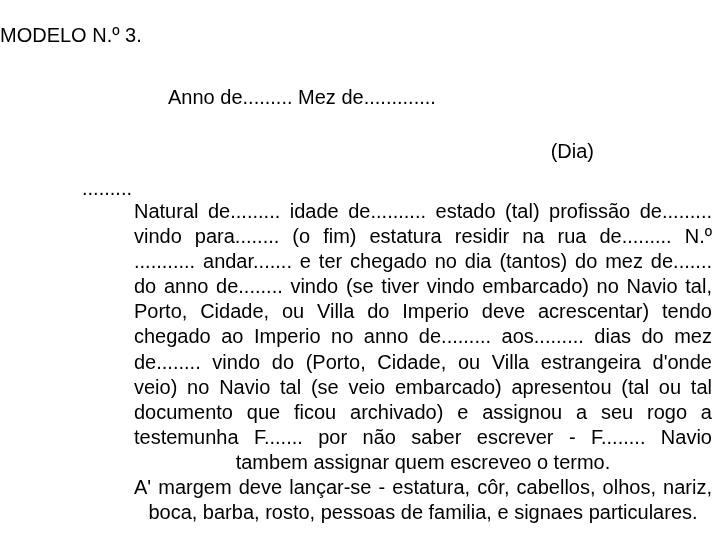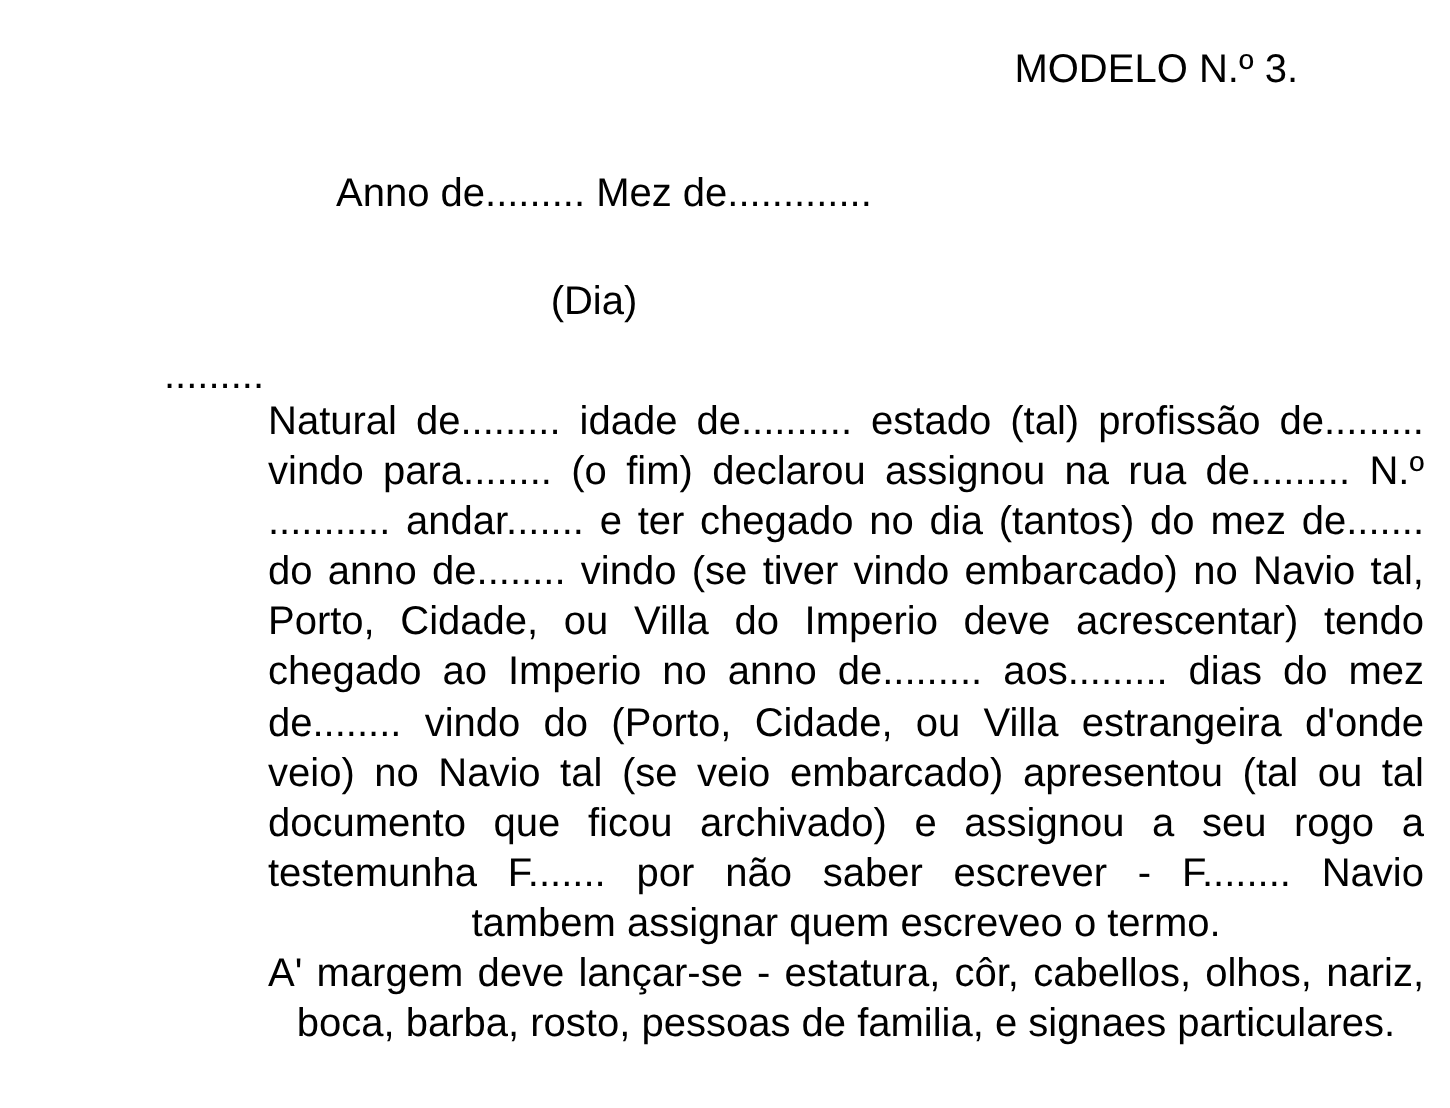--- a/index.html
+++ b/index.html
@@ -10,28 +10,27 @@
     position: relative;
     overflow: hidden;
     font-family: "Liberation Sans", "DejaVu Sans", sans-serif;
     color: #000000;
     -webkit-font-smoothing: antialiased;
   }
   .doc { position: absolute; inset: 0; }
   .line { font-size: 20px; line-height: 25px; white-space: nowrap; }
   .title1 {
     position: absolute; left: 0; top: 23px; width: 601px;
-    text-align: right;
-    padding-left: 48px;
+    text-align: left;
   }
   .title2 { position: absolute; left: 82px; top: 60px; }
   .dateline { position: absolute; left: 168px; top: 85px; }
   .dialine {
     position: absolute; left: 0; top: 139px; width: 594px;
-    text-align: center;
+    text-align: right;
   }
   .margindots { position: absolute; left: 82px; top: 176px; }
   .bodytext {
     position: absolute; left: 134px; top: 199px; width: 578px;
     font-size: 20px; line-height: 25.1px;
   }
   .jline {
     text-align: justify;
     text-align-last: justify;
     -moz-text-align-last: justify;
@@ -47,21 +46,21 @@
 
 
   <div class="line dateline">Anno de......... Mez de.............</div>
 
   <div class="line dialine">(Dia)</div>
 
   <div class="line margindots">.........</div>
 
   <div class="bodytext">
     <div class="jline">Natural de......... idade de.......... estado (tal) profissão de.........</div>
-    <div class="jline">vindo para........ (o fim) declarou assignou na rua de......... N.º</div>
+    <div class="jline">vindo para........ (o fim) estatura residir na rua de......... N.º</div>
     <div class="jline">........... andar....... e ter chegado no dia (tantos) do mez de.......</div>
     <div class="jline">do anno de........ vindo (se tiver vindo embarcado) no Navio tal,</div>
     <div class="jline">Porto, Cidade, ou Villa do Imperio deve acrescentar) tendo</div>
     <div class="jline">chegado ao Imperio no anno de......... aos......... dias do mez</div>
     <div class="jline">de........ vindo do (Porto, Cidade, ou Villa estrangeira d'onde</div>
     <div class="jline">veio) no Navio tal (se veio embarcado) apresentou (tal ou tal</div>
     <div class="jline">documento que ficou archivado) e assignou a seu rogo a</div>
     <div class="jline">testemunha F....... por não saber escrever - F........ Navio</div>
     <div class="lline">tambem assignar quem escreveo o termo.</div>
     <div class="jline">A' margem deve lançar-se - estatura, côr, cabellos, olhos, nariz,</div>

